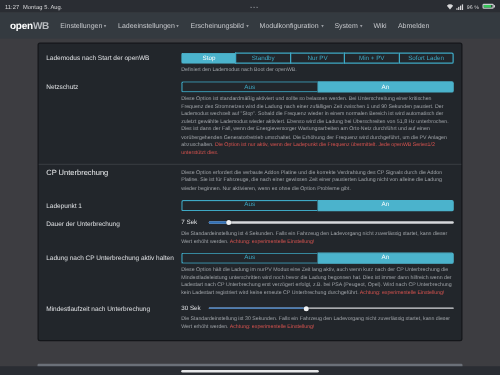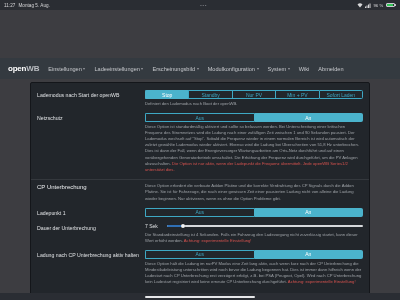--- a/index.html
+++ b/index.html
@@ -44,21 +44,20 @@
 
   
   .navbar {
     height: 21px;
     background: #343a40;
     display: flex;
     align-items: center;
     padding: 0 8px;
     gap: 9px;
     white-space: nowrap;
-    margin-top: 48px;
   }
   .brand {
     font-size: 8px;
     font-weight: bold;
     color: #ffffff;
     letter-spacing: -.2px;
   }
   .brand .wb { color: #b9bcc0; }
   .nav-item {
     font-size: 5.6px;

